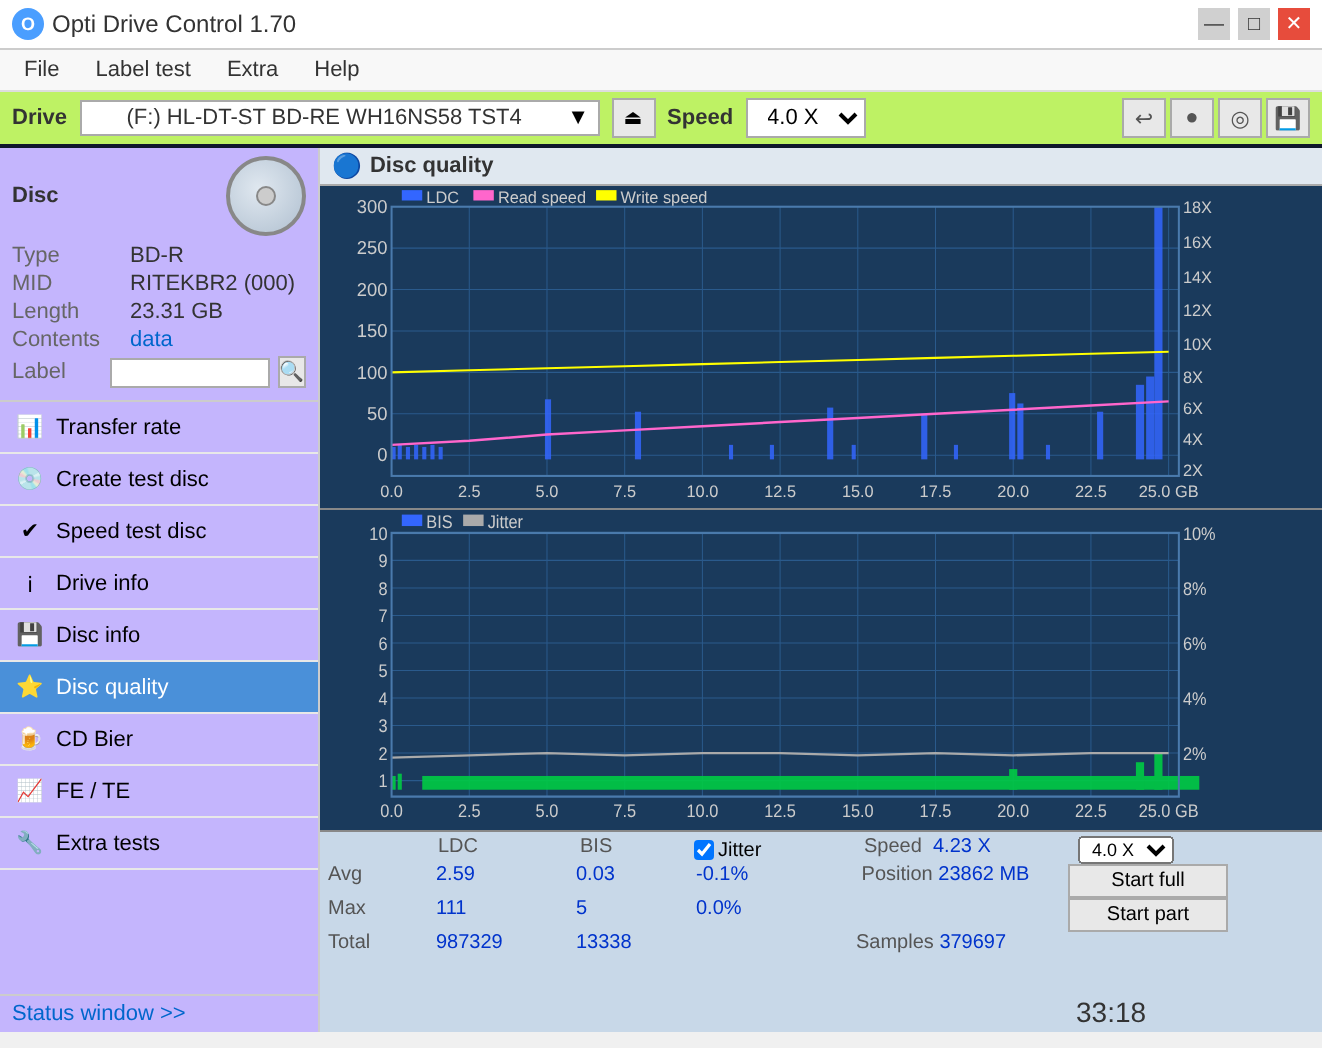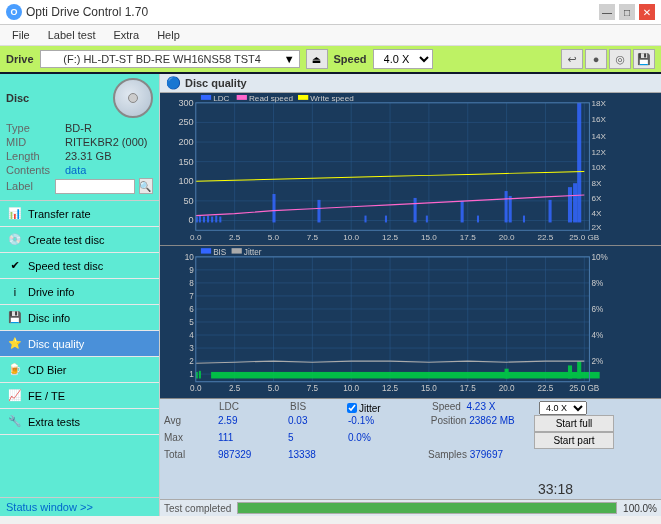--- a/index.html
+++ b/index.html
@@ -26,21 +26,21 @@
     .eject-btn { width: 22px; height: 20px; background: #e8e8e8; border: 1px solid #aaa; cursor: pointer; display: flex; align-items: center; justify-content: center; font-size: 10px; }
     .speed-label { font-size: 11px; font-weight: bold; color: #333; }
     .speed-select { background: white; border: 1px solid #aaa; padding: 2px 6px; font-size: 11px; }
     .toolbar-icons { display: flex; gap: 2px; margin-left: auto; }
     .toolbar-icon-btn { width: 22px; height: 20px; background: #e8e8e8; border: 1px solid #aaa; cursor: pointer; display: flex; align-items: center; justify-content: center; font-size: 11px; color: #555; }
     
     
     .main-content { display: flex; height: calc(524px - 82px); }
     
     
-    .sidebar { width: 160px; background: #5eead4; border-right: 1px solid #ccc; display: flex; flex-direction: column; flex-shrink: 0; }
+    .sidebar { width: 160px; background: #c4b5fd; border-right: 1px solid #ccc; display: flex; flex-direction: column; flex-shrink: 0; }
     
     
     .disc-panel { border-bottom: 1px solid #ccc; padding: 4px 6px; }
     .disc-header { display: flex; align-items: center; justify-content: space-between; margin-bottom: 4px; }
     .disc-title { font-size: 11px; font-weight: bold; color: #333; }
     .disc-icon { width: 40px; height: 40px; background: radial-gradient(circle at 40% 40%, #e0e8f0, #b0c0d0); border-radius: 50%; border: 2px solid #888; display: flex; align-items: center; justify-content: center; }
     .disc-icon-inner { width: 10px; height: 10px; background: #ccc; border-radius: 50%; border: 1px solid #888; }
     .disc-row { display: flex; gap: 4px; align-items: center; margin-bottom: 2px; }
     .disc-row-label { color: #666; font-size: 11px; width: 55px; }
     .disc-row-value { color: #333; font-size: 11px; }
@@ -450,21 +450,14 @@
       <div style="display:grid; grid-template-columns:50px 70px 60px 80px 110px 80px; font-size:10px; color:#000;">
         <span style="color:#555;">Total</span>
         <span style="color:#0033cc; padding-left:4px;">987329</span>
         <span style="color:#0033cc; padding-left:4px;">13338</span>
         <span style="padding-left:4px;"></span>
         <span style="color:#555; padding-left:4px;">Samples&nbsp;<span style="color:#0033cc;">379697</span></span>
         <span style="font-size:14px; color:#333; padding-left:4px;margin-top:32px;">33:18</span>
       </div>
     </div>
 
-    <div class="progress-section">
-      <span class="progress-label">Test completed</span>
-      <div class="progress-bar-wrap">
-        <div class="progress-bar-fill" style="width:100%"></div>
-      </div>
-      <span class="progress-pct">100.0%</span>
-    </div>
   </div>
 </div>
 
 </body></html>

